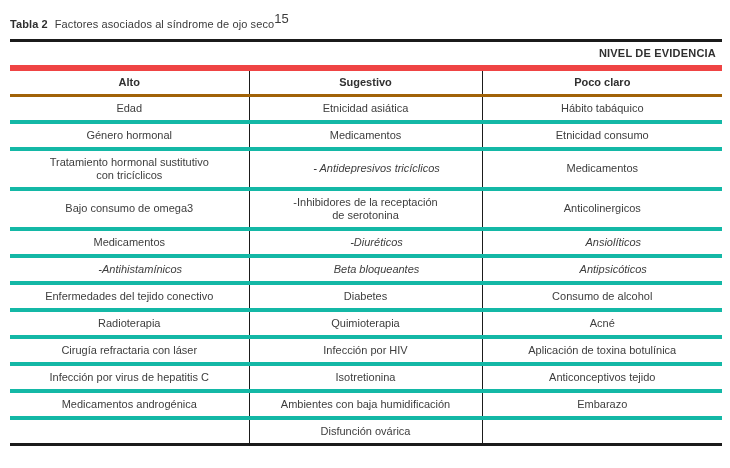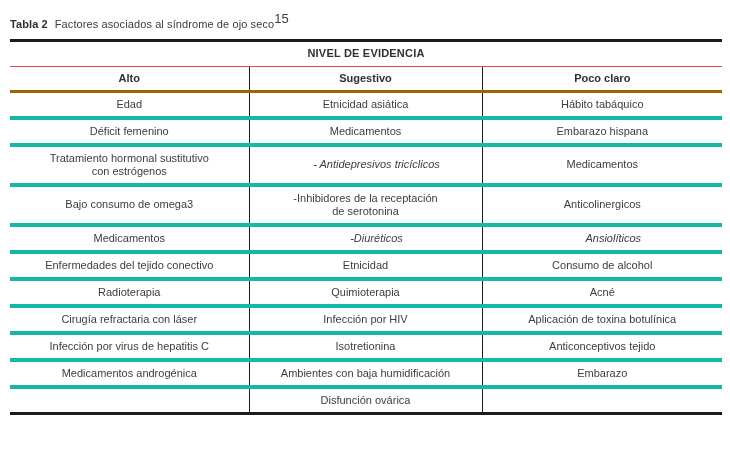--- a/index.html
+++ b/index.html
@@ -31,23 +31,24 @@
     line-height: 13px;
     text-align: center;
     vertical-align: middle;
     color: #3d3d3d;
     padding: 5px 6px;
     white-space: pre-line;
   }
   th { font-weight: bold; color: #303030; }
   .evidence-header {
     border-top: 3px solid #1b1b1b;
-    border-bottom: 1px solid #ef4444;
+    border-bottom: 6px solid #ef4444;
     height: 26px;
     letter-spacing: 0.2px;
+    text-align: right;
   }
   .col-header-row th {
     border-bottom: 3px solid #a16207;
     height: 22px;
   }
   .col-header-row th + th { border-left: 1px solid #1b1b1b; margin-left: 44px; }
   tbody td {
     border-bottom: 4px solid #14b8a6;
     height: 25px;
   }
@@ -80,44 +81,49 @@
         <th>Poco claro</th>
       </tr>
     </thead>
     <tbody id="table-body">
         <tr>
           <td>Edad</td>
           <td>Etnicidad asiática</td>
           <td>Hábito tabáquico</td>
         </tr>
         <tr>
-          <td>Déficit femenino</td>
+          <td>Género hormonal</td>
           <td>Medicamentos</td>
-          <td>Embarazo hispana</td>
+          <td>Etnicidad consumo</td>
         </tr>
         <tr>
           <td>Tratamiento hormonal sustitutivo
-con estrógenos</td>
+con tricíclicos</td>
           <td class="italic">- Antidepresivos tricíclicos</td>
           <td>Medicamentos</td>
         </tr>
         <tr>
           <td>Bajo consumo de omega3</td>
           <td>-Inhibidores de la receptación
 de serotonina</td>
           <td>Anticolinergicos</td>
         </tr>
         <tr>
           <td>Medicamentos</td>
           <td class="italic">-Diuréticos</td>
           <td class="italic">Ansiolíticos</td>
         </tr>
         <tr>
+          <td class="italic">-Antihistamínicos</td>
+          <td class="italic">Beta bloqueantes</td>
+          <td class="italic">Antipsicóticos</td>
+        </tr>
+        <tr>
           <td>Enfermedades del tejido conectivo</td>
-          <td>Etnicidad</td>
+          <td>Diabetes</td>
           <td>Consumo de alcohol</td>
         </tr>
         <tr>
           <td>Radioterapia</td>
           <td>Quimioterapia</td>
           <td>Acné</td>
         </tr>
         <tr>
           <td>Cirugía refractaria con láser</td>
           <td>Infección por HIV</td>

